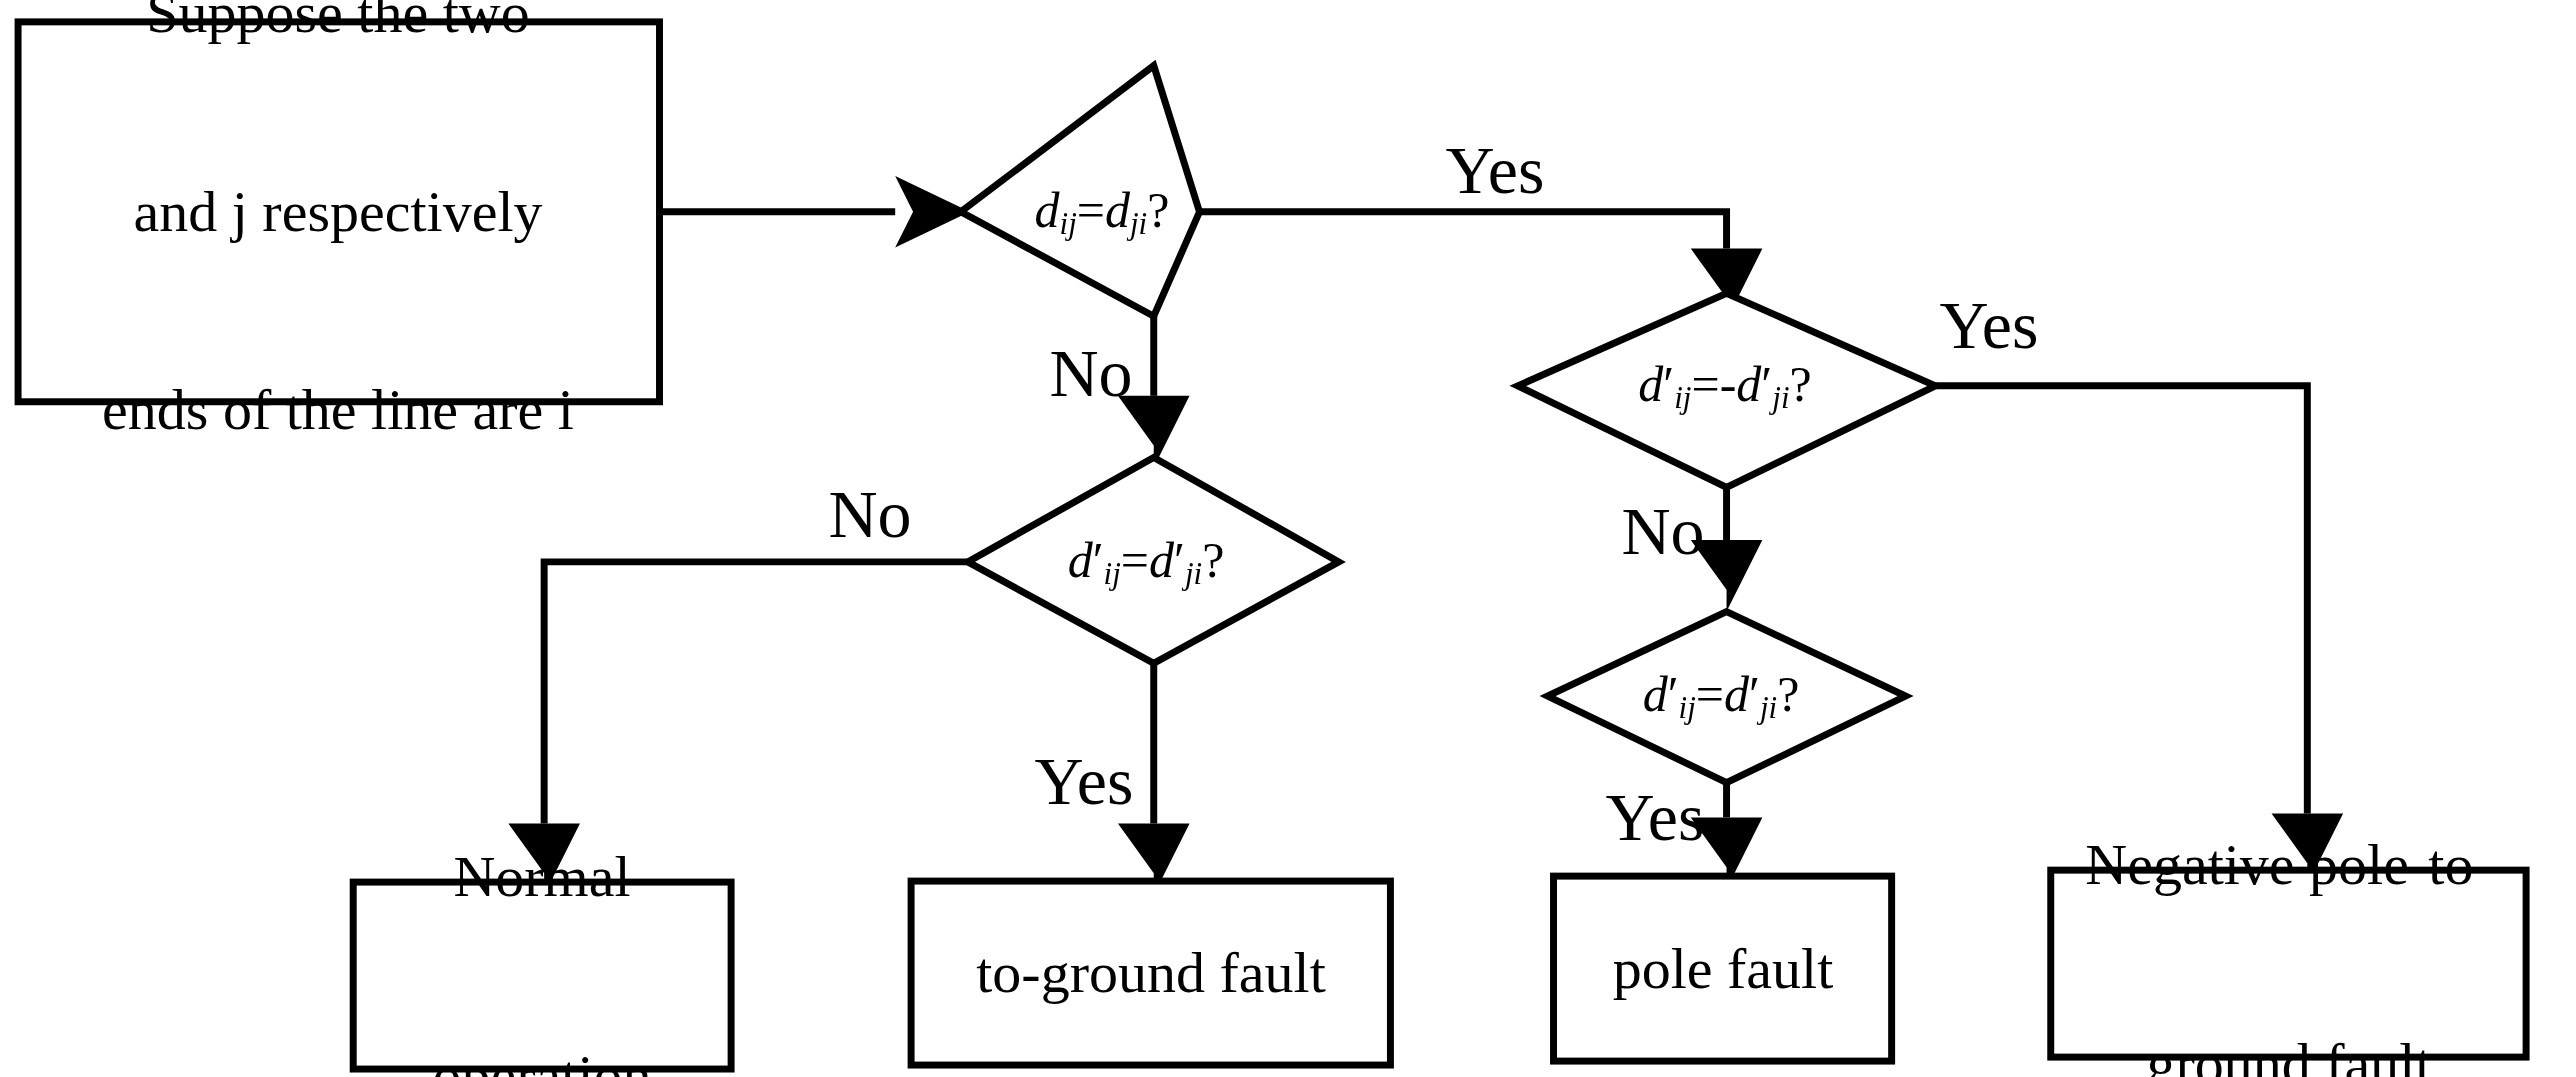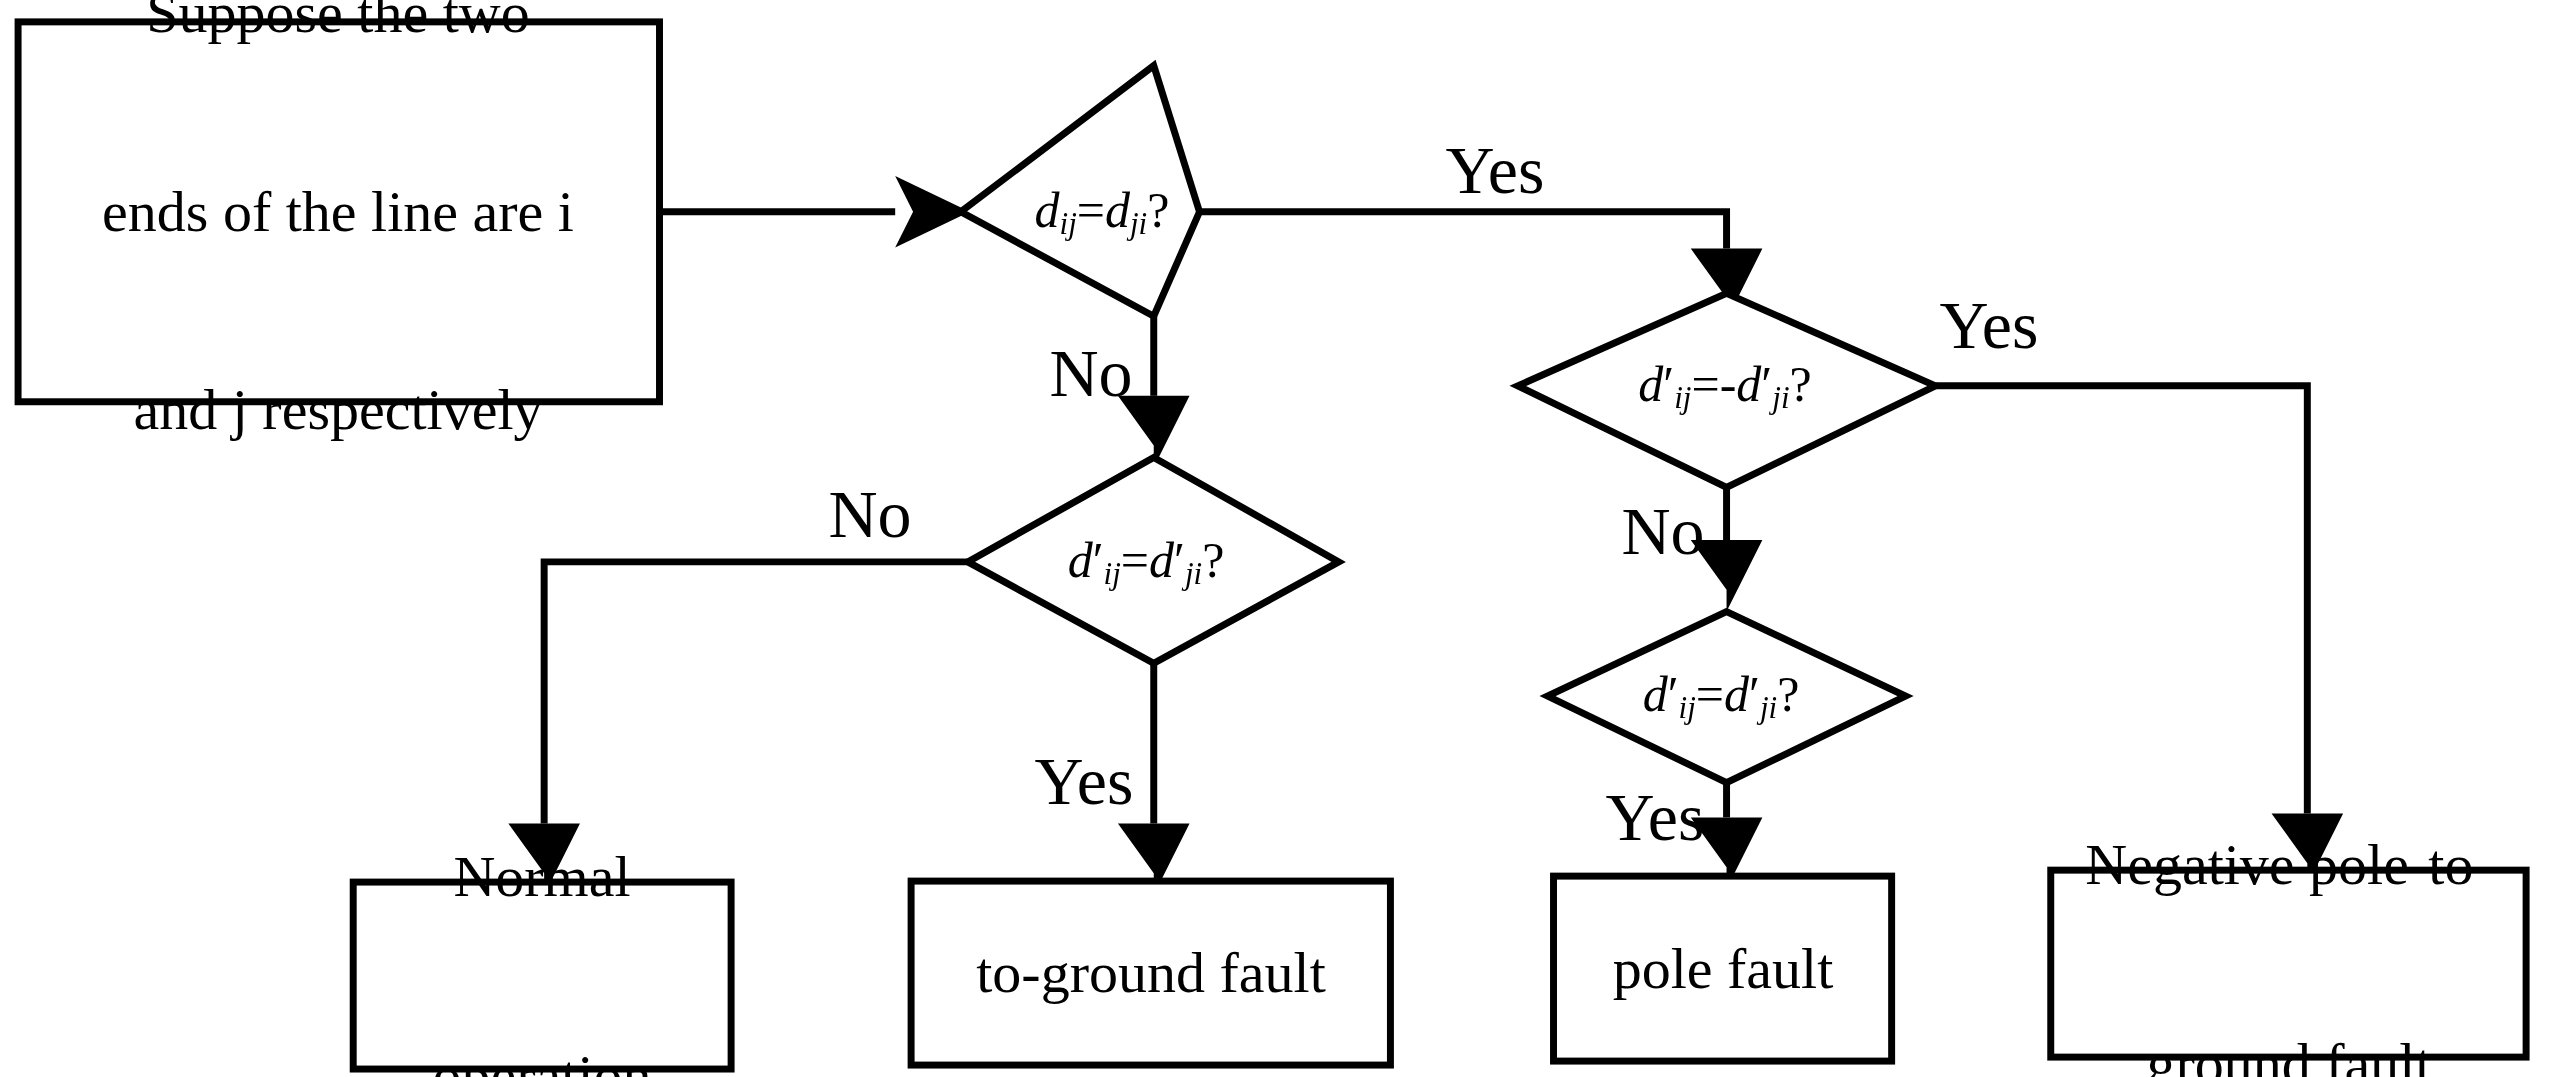--- a/index.html
+++ b/index.html
@@ -139,22 +139,22 @@
     <rect class="shape-stroke" x="916" y="886" width="482" height="185"></rect>
 
     <rect class="shape-stroke" x="1562" y="881" width="340" height="186"></rect>
 
     <rect class="shape-stroke" x="2062" y="875" width="478" height="188"></rect>
 
   </svg>
 
   <div class="lbl box-label" style="left:338px; top:212px;">
     <div>Suppose the two</div>
+    <div>and j respectively</div>
     <div>ends of the line are i</div>
-    <div>and j respectively</div>
   </div>
 
   <div class="lbl diamond-label" style="left:1102px; top:212px;text-align:right;">
     <span>d</span><sub>ij</sub><span class="op">=</span><span>d</span><sub>ji</sub><span class="qm">?</span>
   </div>
 
   <div class="lbl diamond-label" style="left:1681px; top:386px;margin-left:44px;">
     <span>d</span><span class="prime">′</span><sub>ij</sub><span class="op">=-</span><span>d</span><span class="prime">′</span><sub>ji</sub><span class="qm">?</span>
   </div>
 

